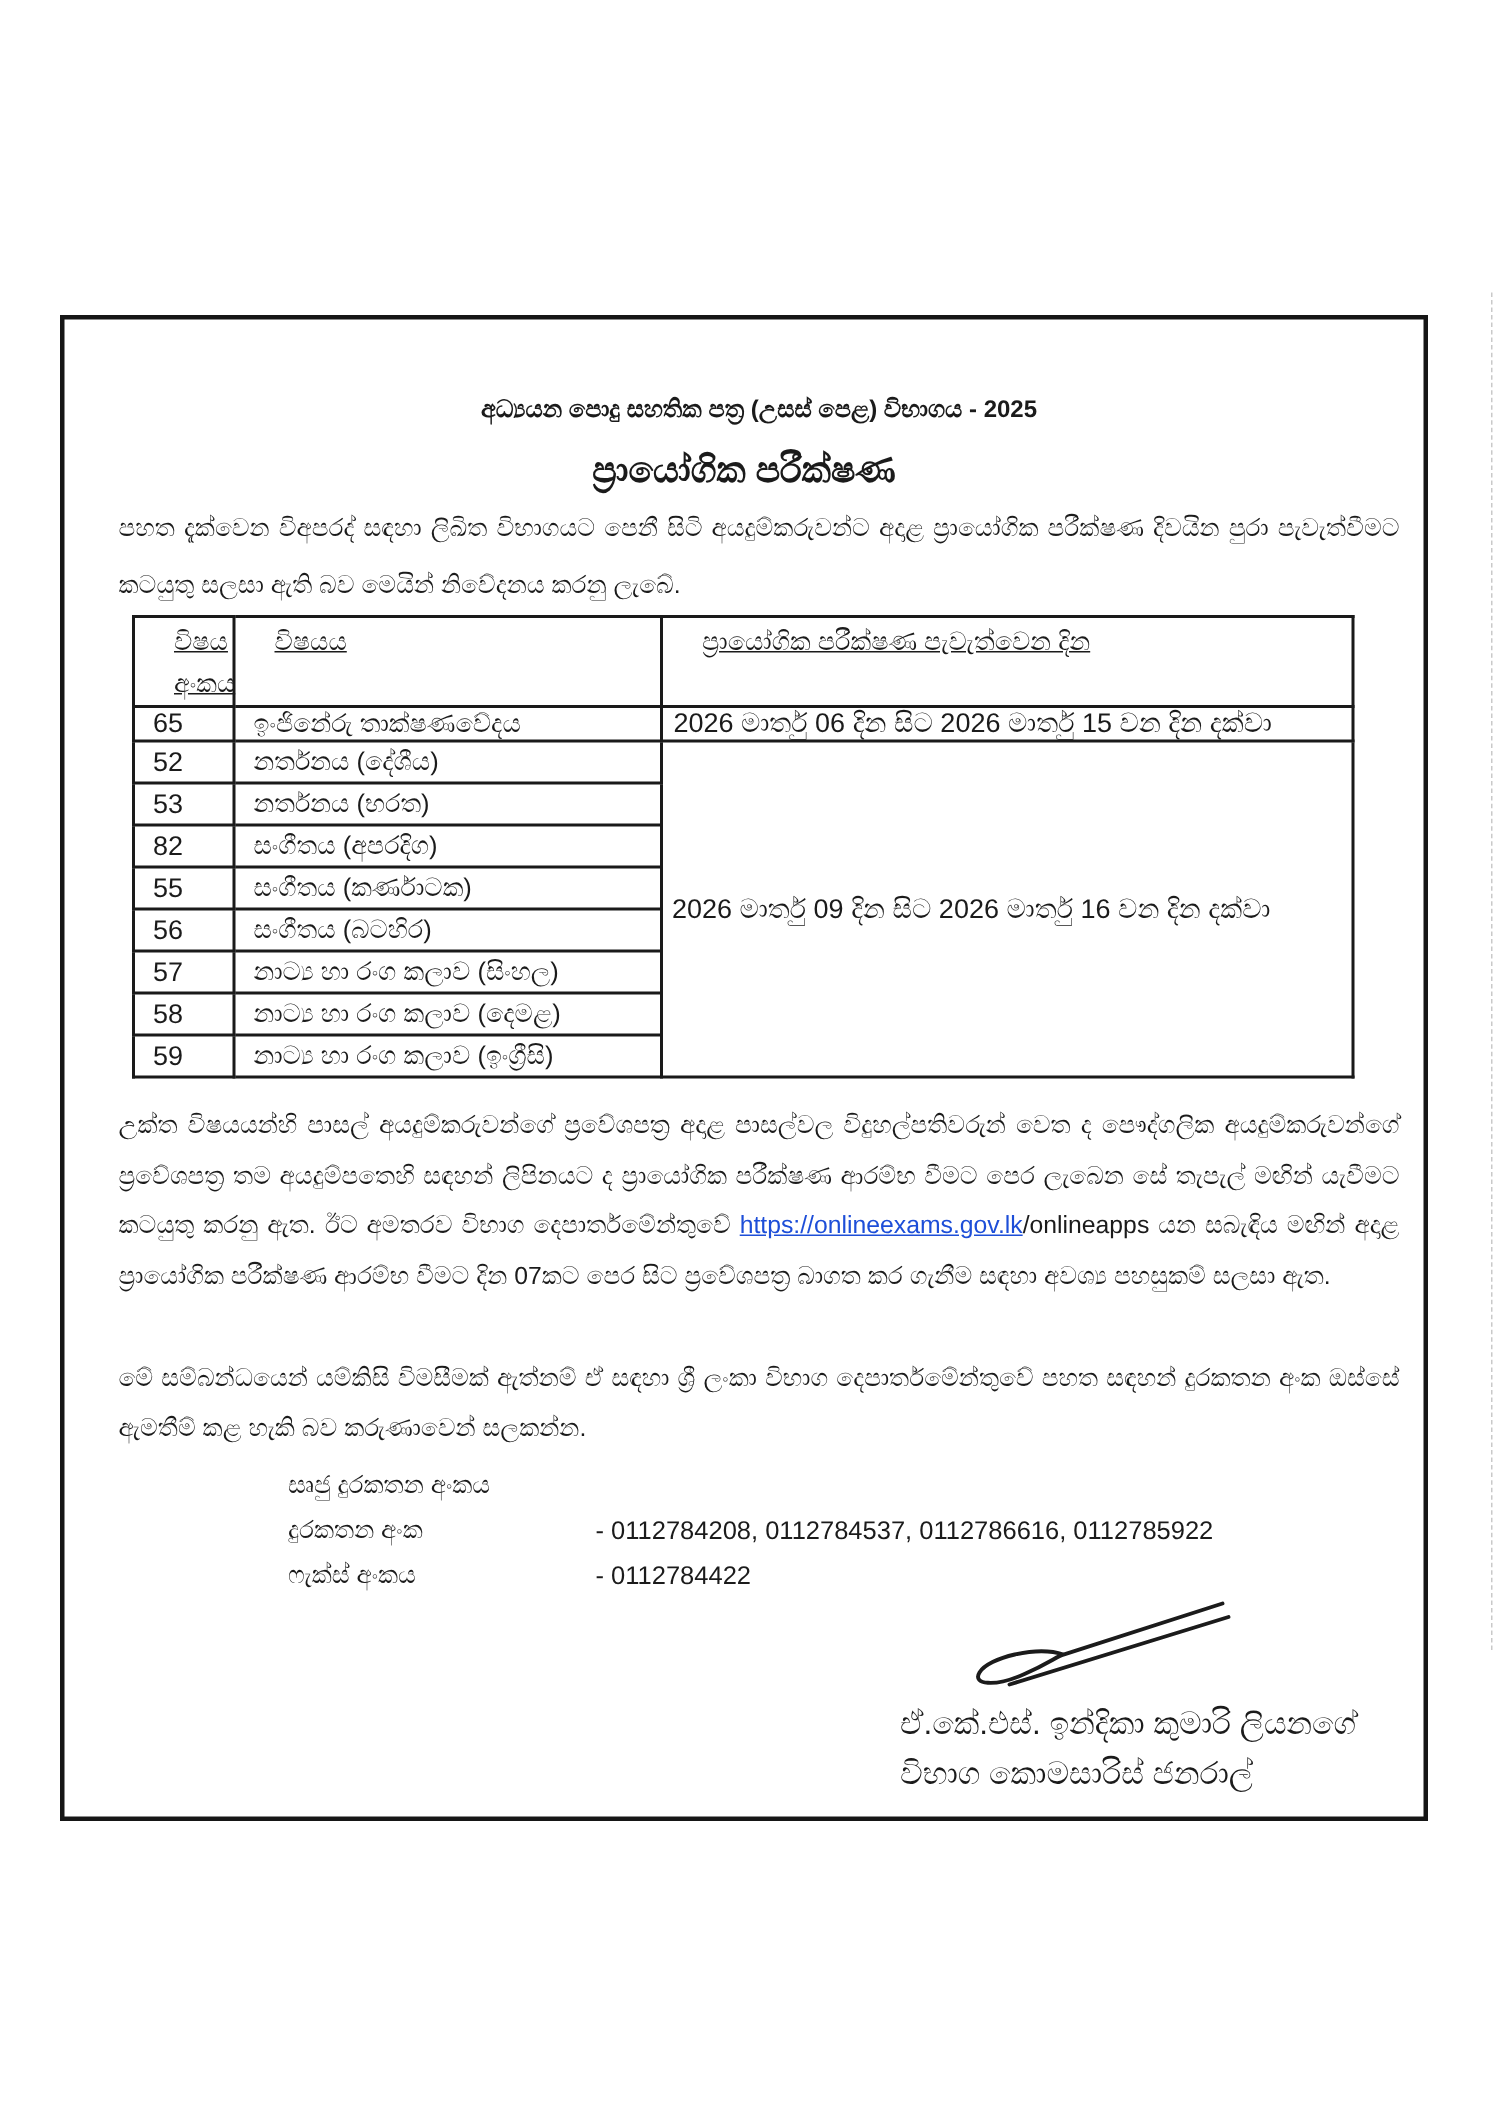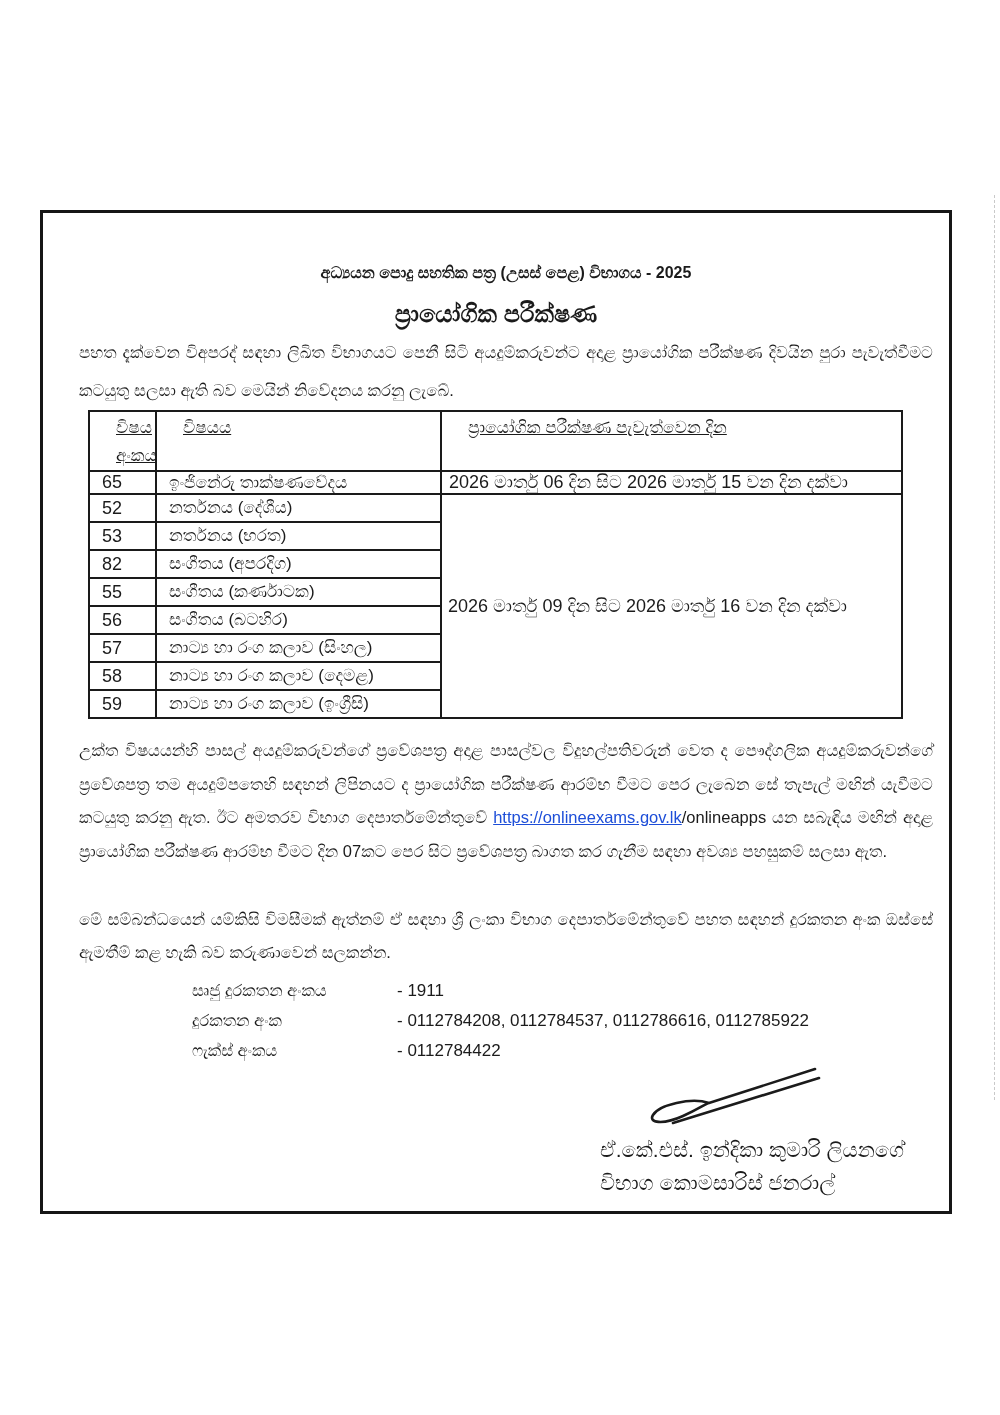--- a/index.html
+++ b/index.html
@@ -140,21 +140,20 @@
       </tbody>
     </table>
 
     <div class="para delivery"><span>උක්ත විෂයයන්හි පාසල් අයදුම්කරුවන්ගේ ප්‍රවේශපත්‍ර අදාළ පාසල්වල විදුහල්පතිවරුන් වෙත ද පෞද්ගලික අයදුම්කරුවන්ගේ ප්‍රවේශපත්‍ර තම අයදුම්පතෙහි සඳහන් ලිපිනයට ද ප්‍රායෝගික පරීක්ෂණ ආරම්භ වීමට පෙර ලැබෙන සේ තැපැල් මඟින් යැවීමට කටයුතු කරනු ඇත. ඊට අමතරව විභාග දෙපාර්තමේන්තුවේ </span><span class="link-text">https://onlineexams.gov.lk</span><span>/onlineapps යන සබැඳිය මඟින් අදාළ ප්‍රායෝගික පරීක්ෂණ ආරම්භ වීමට දින 07කට පෙර සිට ප්‍රවේශපත්‍ර බාගත කර ගැනීම සඳහා අවශ්‍ය පහසුකම් සලසා ඇත.</span></div>
 
     <div class="para inquiries">මේ සම්බන්ධයෙන් යම්කිසි විමසීමක් ඇත්නම් ඒ සඳහා ශ්‍රී ලංකා විභාග දෙපාර්තමේන්තුවේ පහත සඳහන් දුරකතන අංක ඔස්සේ ඇමතීම් කළ හැකි බව කරුණාවෙන් සලකන්න.</div>
 
     <div class="contacts">
       <div class="contact-row">
         <span class="contact-label">සෘජු දුරකතන අංකය</span>
-        <span class="contact-value">- 1911</span>
       </div>
       <div class="contact-row">
         <span class="contact-label">දුරකතන අංක</span>
         <span class="contact-value">- 0112784208, 0112784537, 0112786616, 0112785922</span>
       </div>
       <div class="contact-row">
         <span class="contact-label">ෆැක්ස් අංකය</span>
         <span class="contact-value">- 0112784422</span>
       </div>
     </div>

